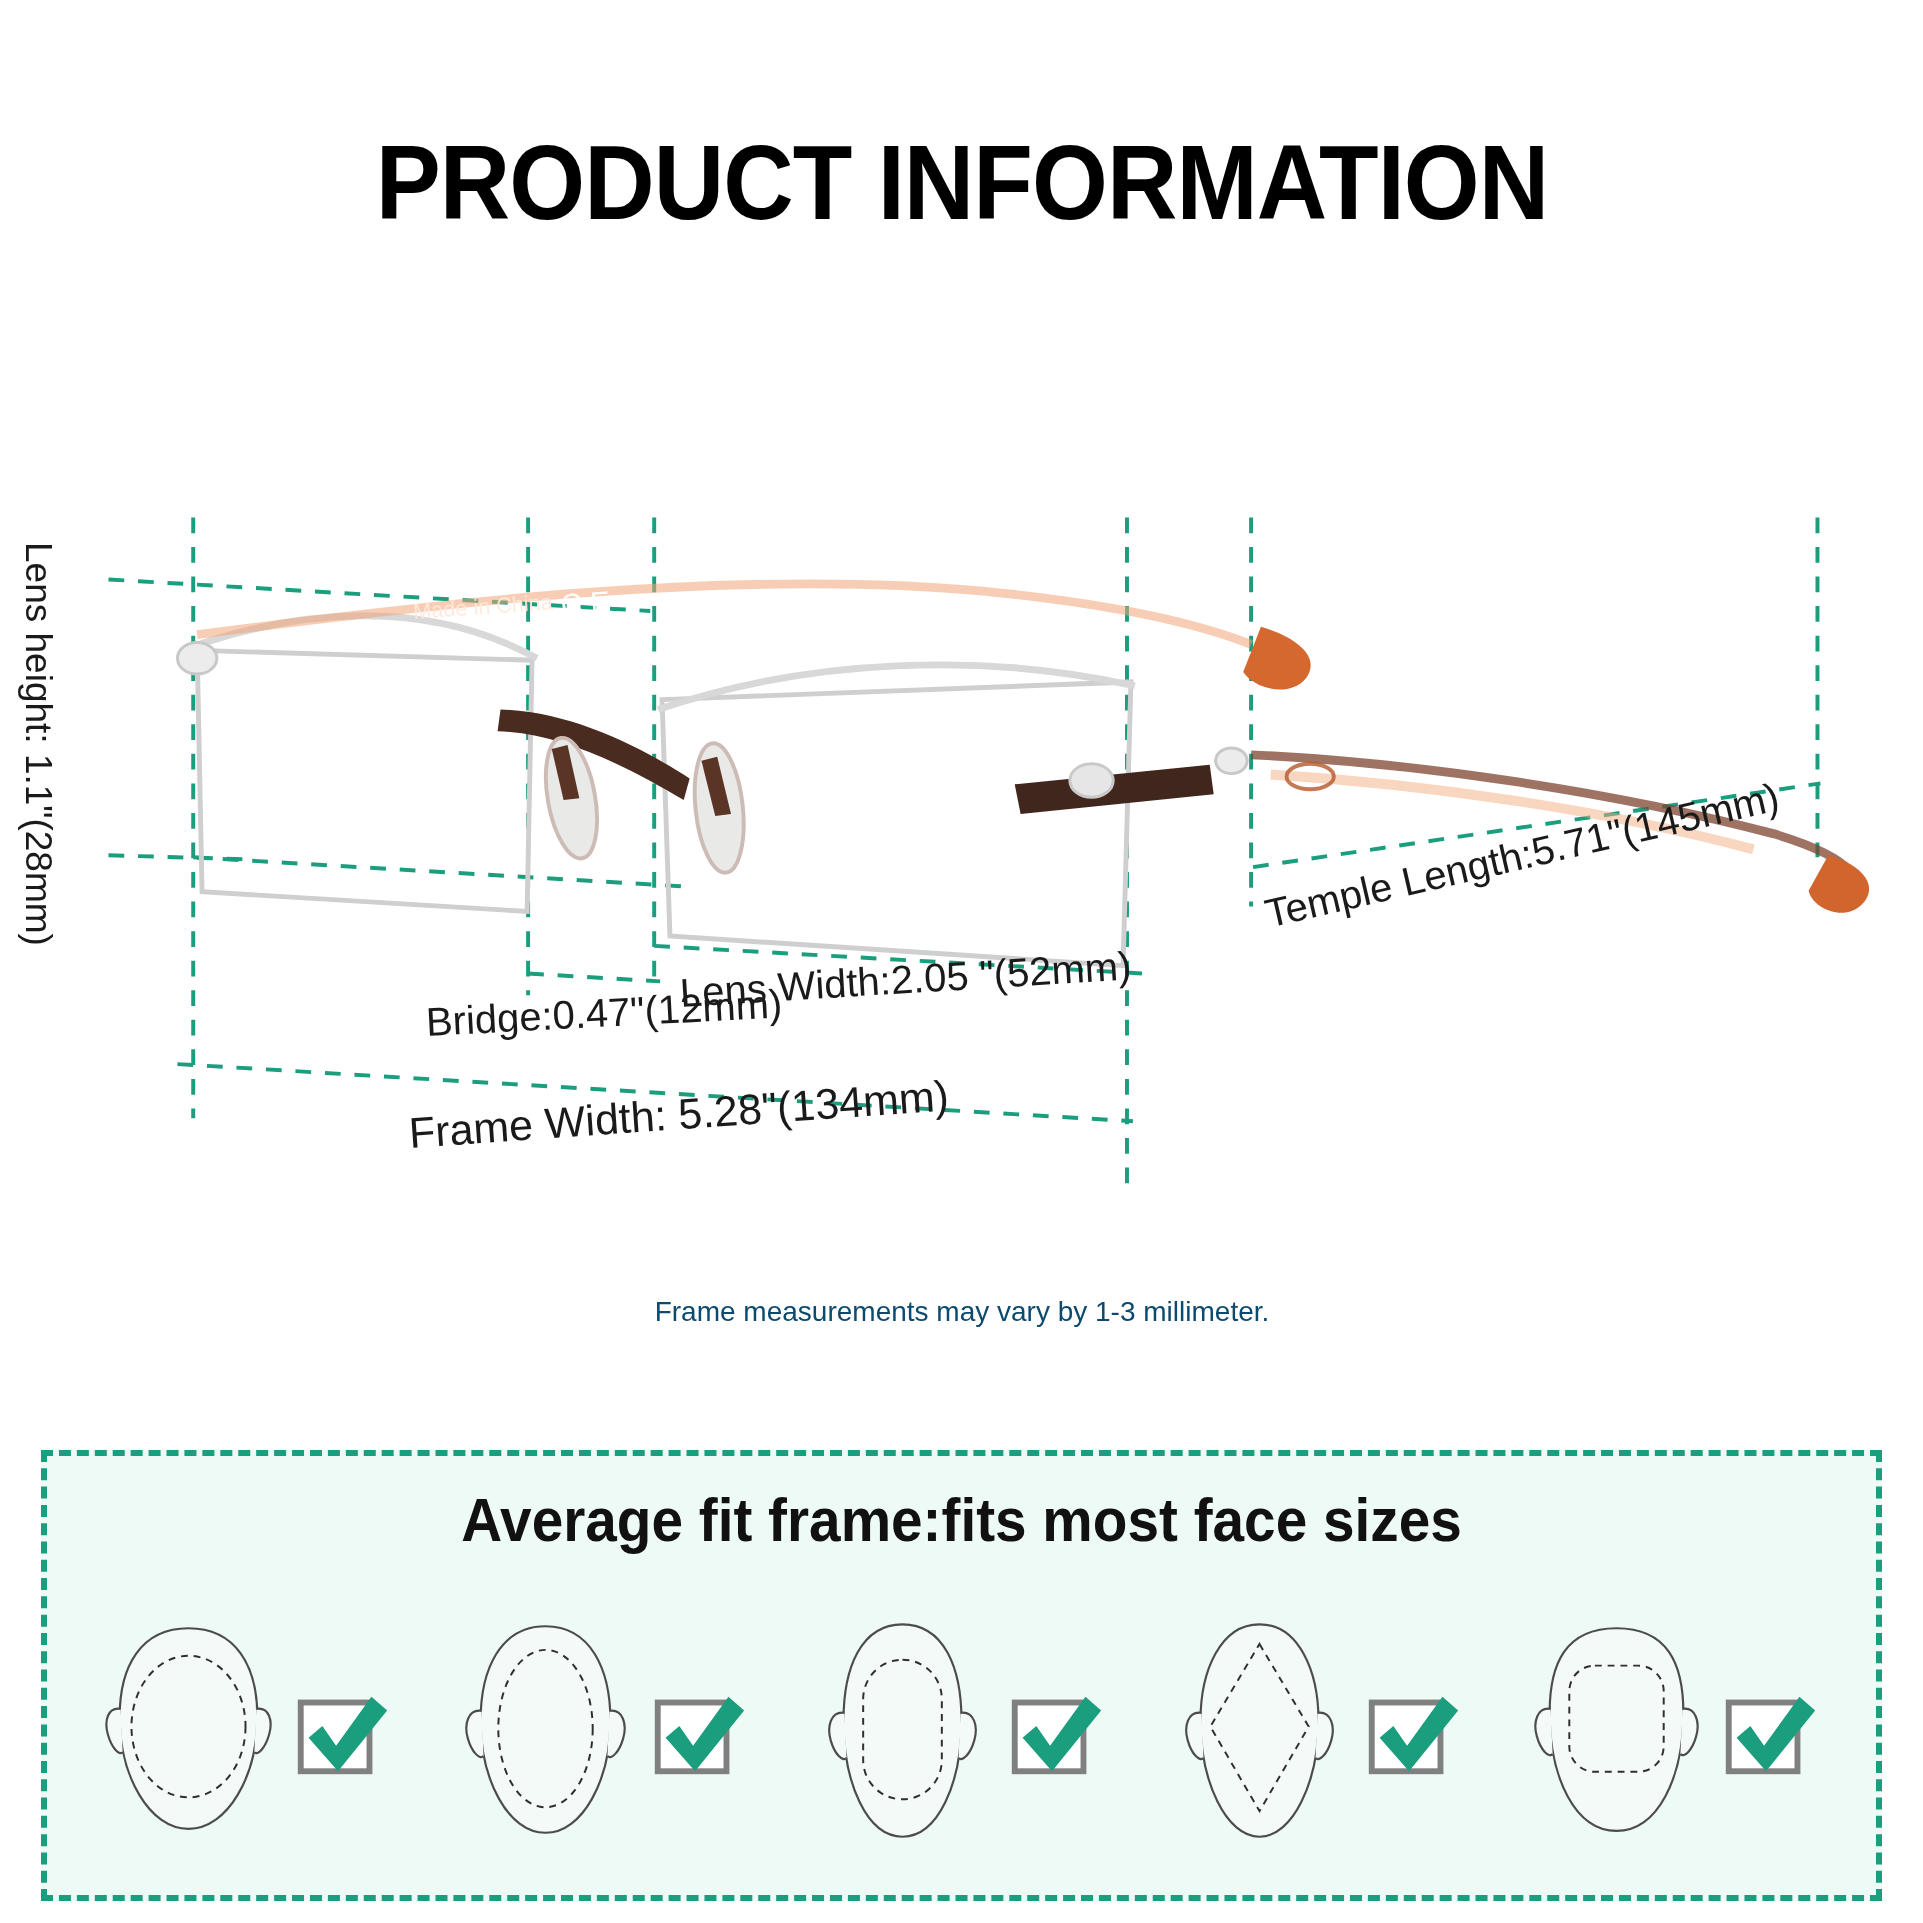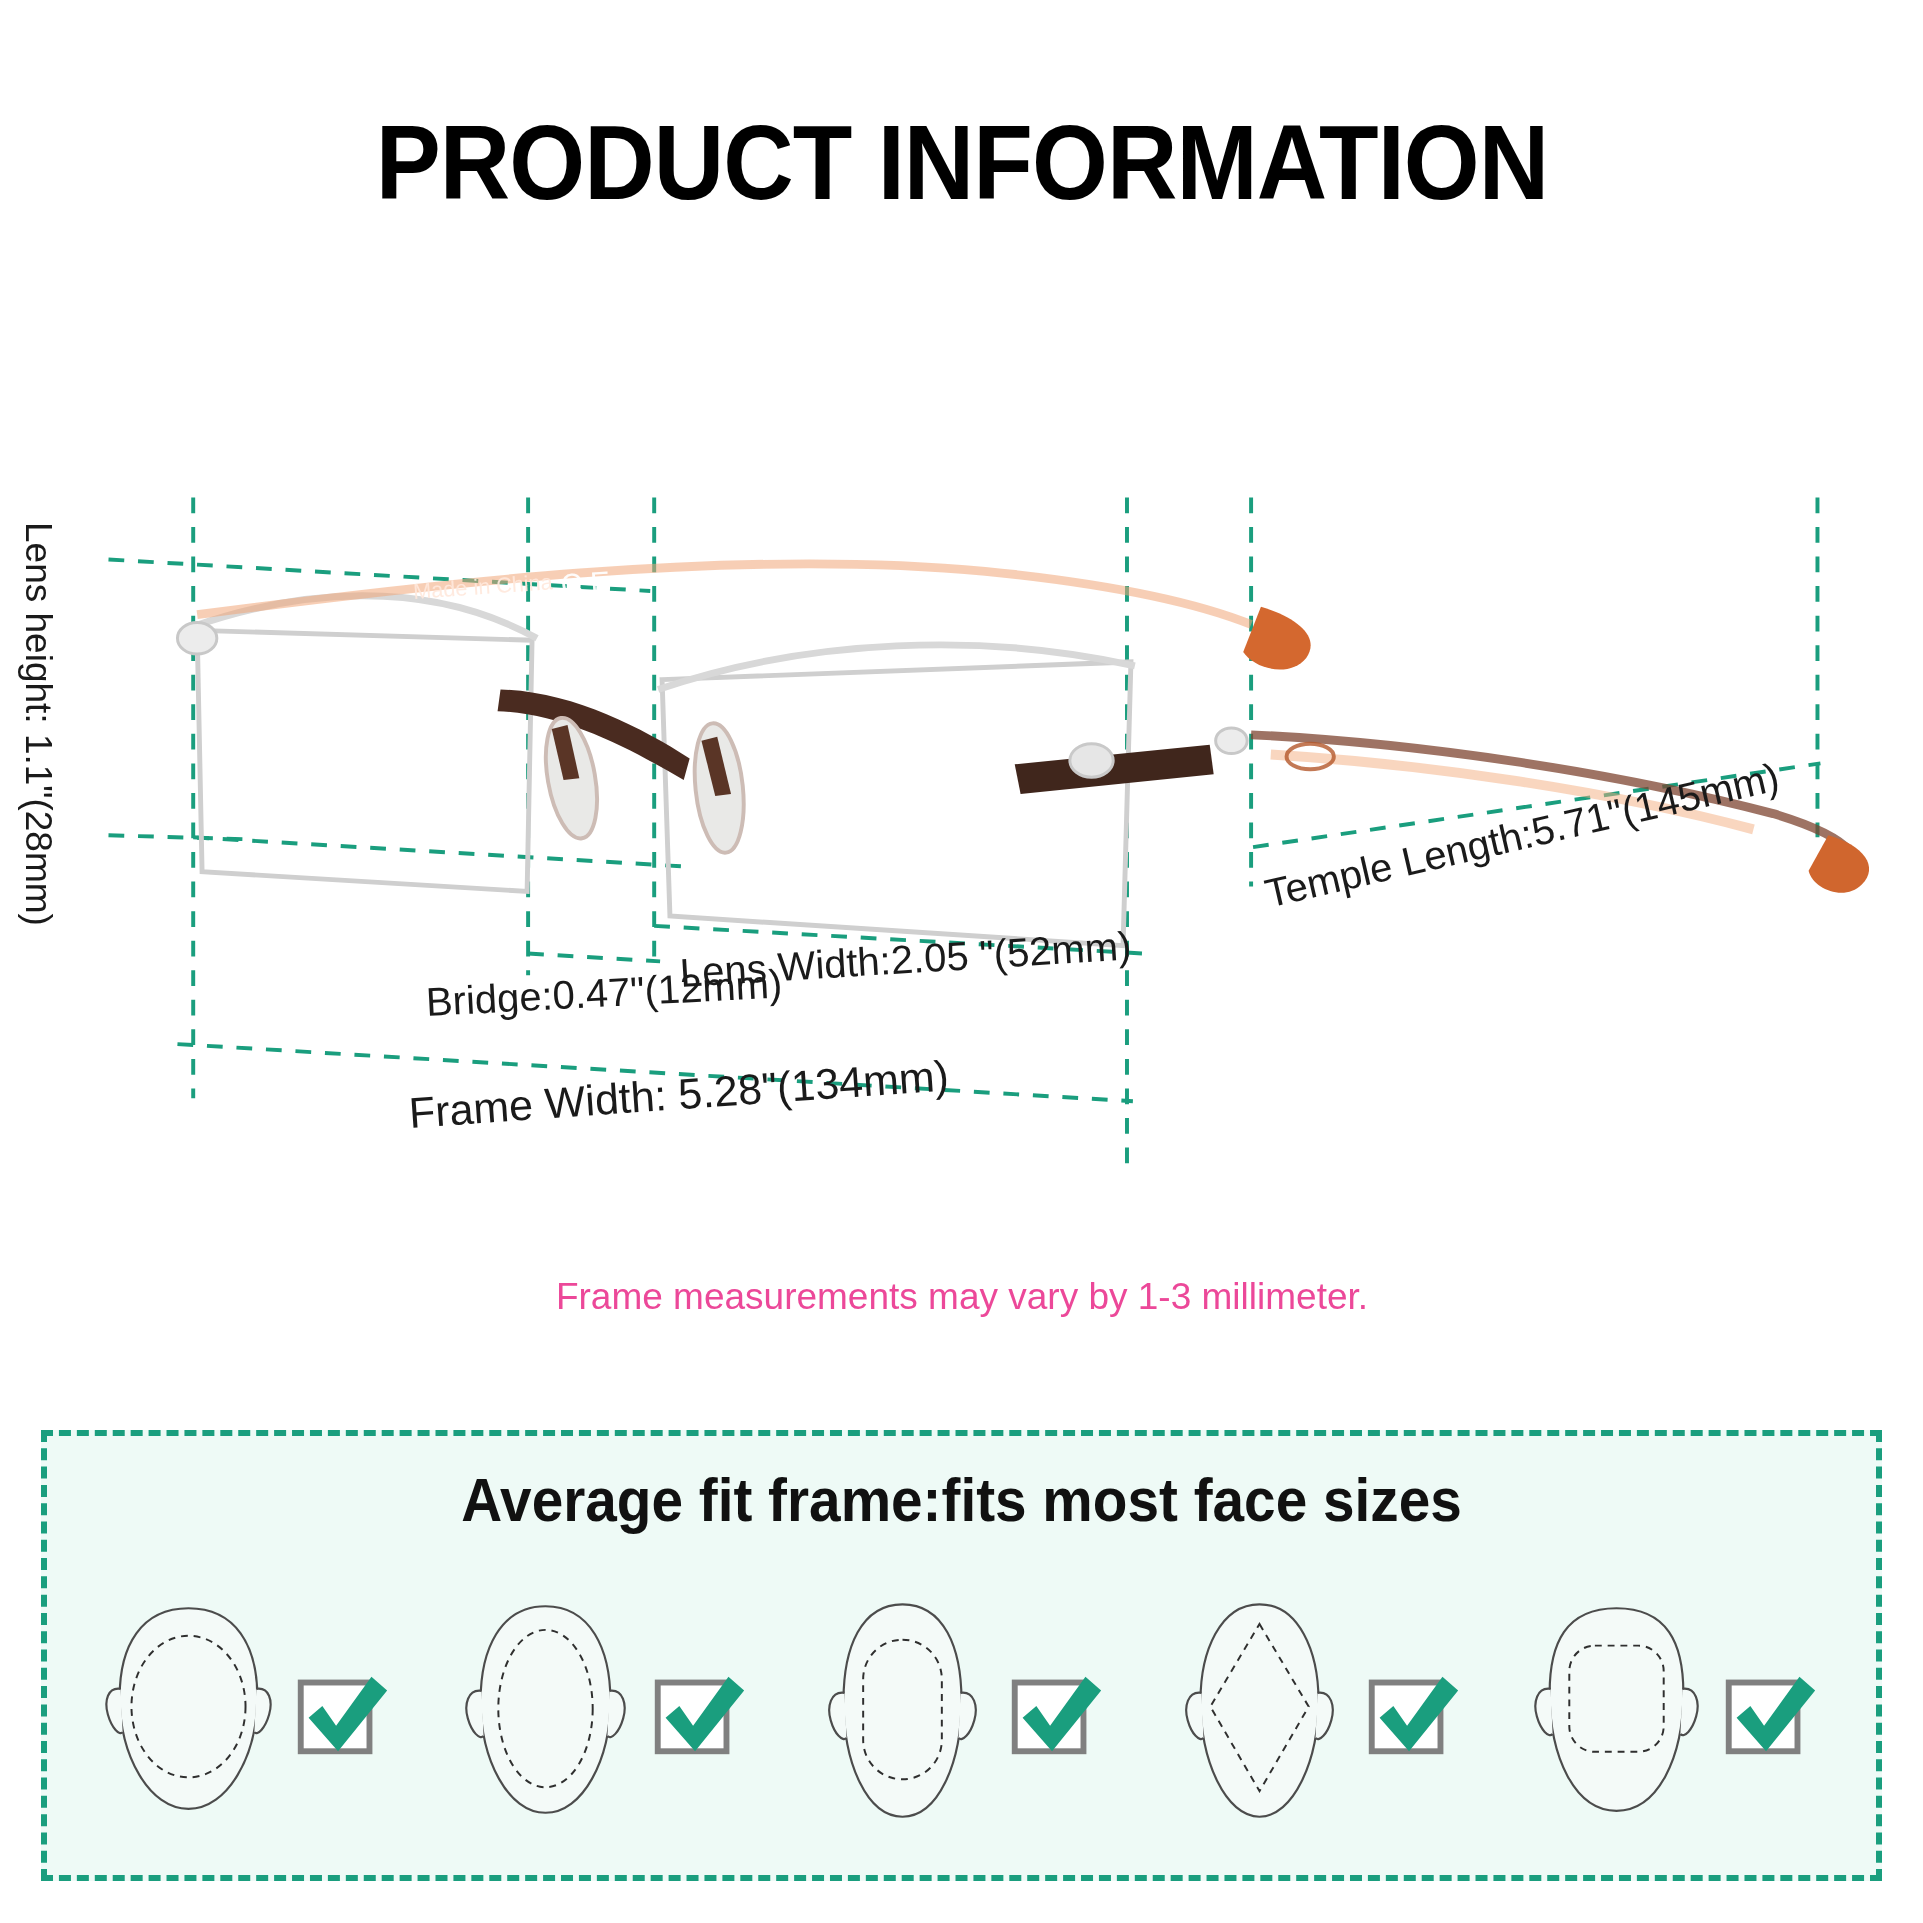--- a/index.html
+++ b/index.html
@@ -3,21 +3,21 @@
 <meta charset="utf-8">
 <style>
   html, body { margin:0; padding:0; }
   body {
     width:1924px; height:1924px;
     background:#ffffff;
     font-family:"Liberation Sans", sans-serif;
     overflow:hidden;
     position:relative;
   }
-  .page { position:absolute; inset:0; }
+  .page { position:absolute; inset:0;margin-top:20px; }
 
   
   .title {
     position:absolute;
     top:102px; left:0; right:0;
     text-align:center;
     font-family:"Liberation Sans", sans-serif;
     font-weight:bold;
     font-size:106px;
     letter-spacing:-1px;
@@ -46,22 +46,22 @@
   }
   #bridge-label   { left:426px; top:980px;  transform:rotate(-3deg); transform-origin:left center; font-size:40px;}
   #lens-width-label{ left:680px; top:951px; transform:rotate(-3.5deg); transform-origin:left center; font-size:40px;}
   #frame-width-label{ left:409px; top:1089px; transform:rotate(-4deg); transform-origin:left center; font-size:43px;}
   #temple-label   { left:1266px; top:872px; transform:rotate(-13deg); transform-origin:left center; font-size:40px;}
 
   .note {
     position:absolute;
     left:0; right:0; top:1276px;
     text-align:center;
-    font-size:37px;
-    color:#ec4899;
+    font-size:28px;
+    color:#0c4a6e;
   }
 
   
   .fitpanel {
     position:absolute;
     left:41px; top:1430px;
     width:1841px; height:451px;
     background:#eefaf6;
     box-sizing:border-box;
     text-decoration:underline;

